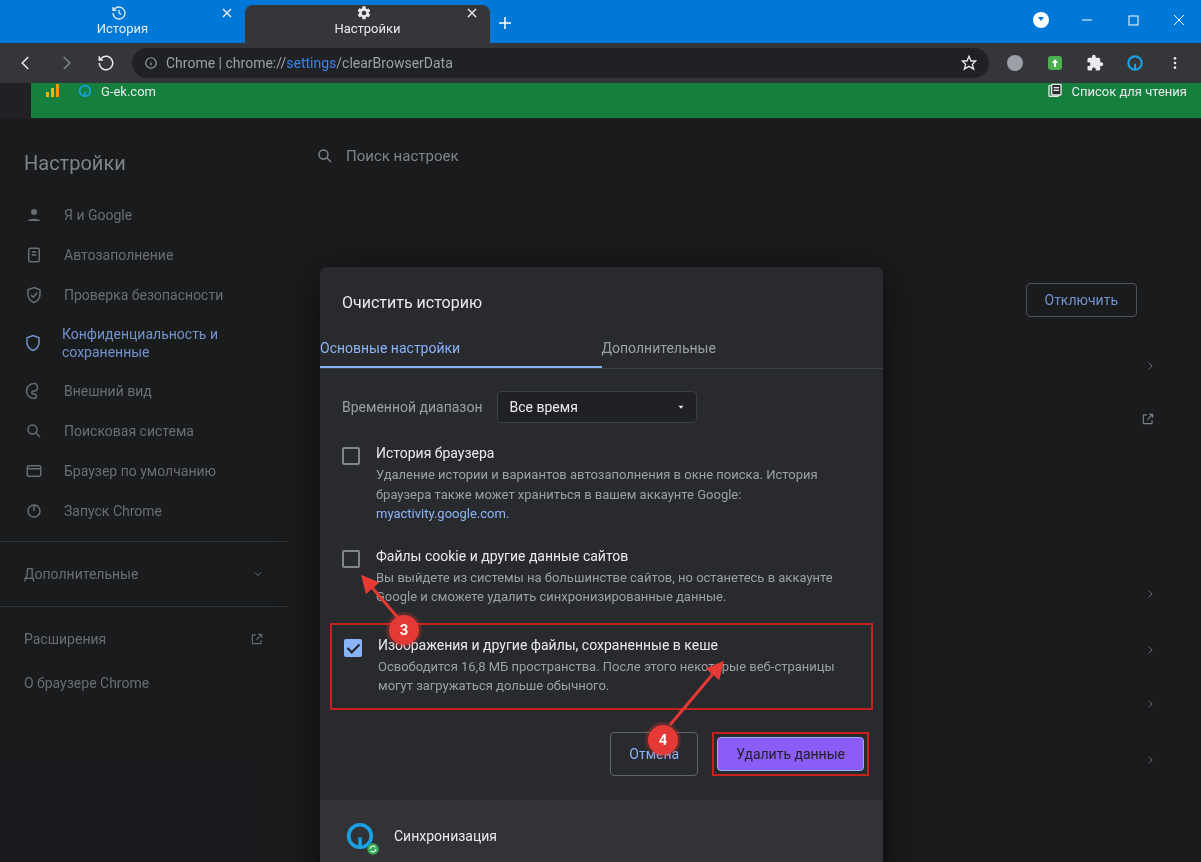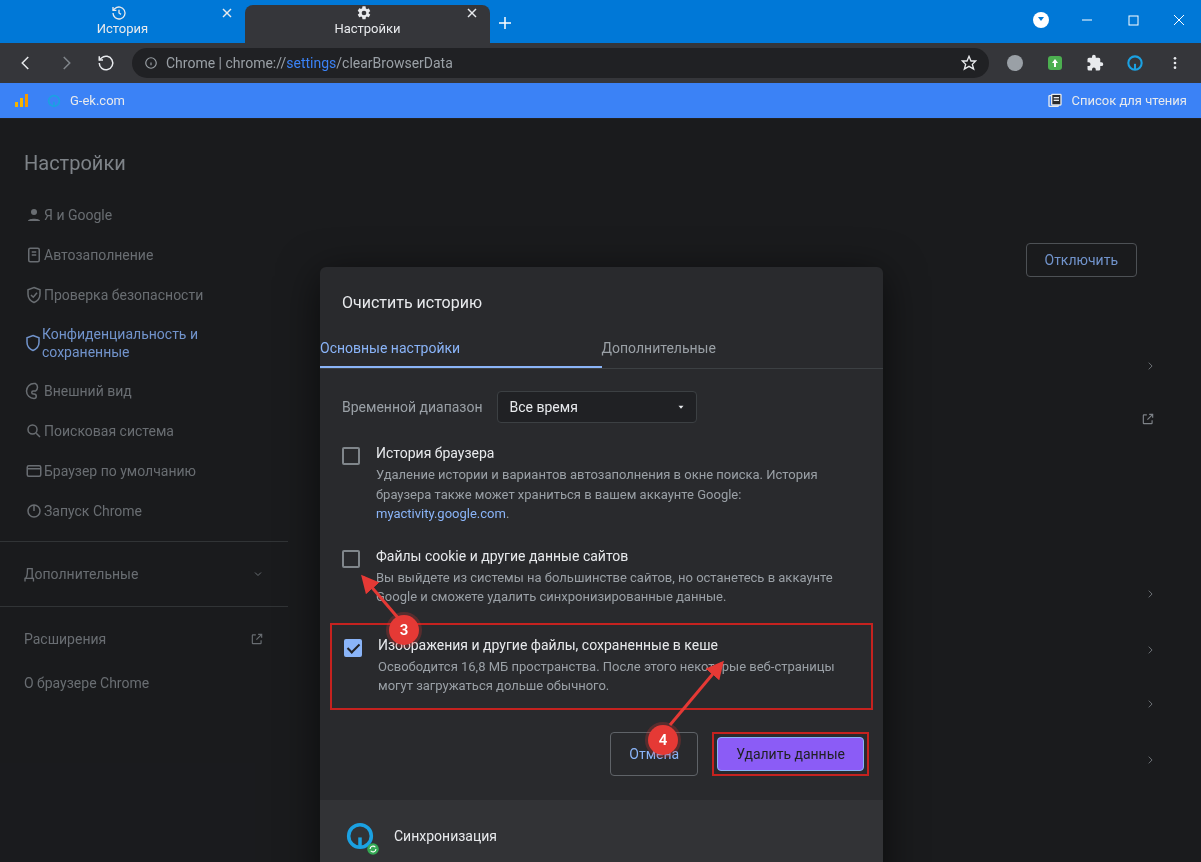--- a/index.html
+++ b/index.html
@@ -20,30 +20,30 @@
 
 .urlbar { height:40px; background:#35363a; display:flex; align-items:center; padding:0 12px; gap:12px; }
 .navbtn { width:28px; height:28px; display:flex; align-items:center; justify-content:center; color:#9aa0a6; }
 .omni { flex:1; height:30px; background:#202124; border-radius:15px; display:flex; align-items:center; padding:0 12px; color:#9aa0a6; font-size:14px; }
 .omni .lock { margin-right:8px; display:flex; align-items:center; }
 .omni .url-seg-strong { color:#3b82f6; }
 .omni .star { margin-left:auto; color:#9aa0a6; }
 .ext { width:28px; height:28px; display:flex; align-items:center; justify-content:center; }
 
 
-.bkbar { height:36px; background:#3b82f6; display:flex; align-items:center; padding:0 14px; border-bottom:1px solid #202124; }
+.bkbar { height:36px; background:#15803d; display:flex; align-items:flex-start; padding:0 14px; border-bottom:1px solid #202124;margin-left:31px; }
 .bk { display:flex; align-items:center; gap:8px; color:#e8eaed; font-size:13px; }
 .bk .bicon { width:16px; height:16px; }
 .readlist { margin-left:auto; display:flex; align-items:center; gap:8px; color:#e8eaed; font-size:13px; }
 
 
 .shell { display:flex; height:calc(100% - 119px); position:relative; }
 .sidebar { width:288px; padding:24px 0 0 0; }
 .side-title { color:#9aa0a6; font-size:20px; padding:8px 24px 20px; }
-.side-item { display:flex; align-items:center; padding:10px 24px; color:#80868b; font-size:14px; cursor:pointer; }
+.side-item { display:flex; align-items:center; gap:20px; padding:10px 24px; color:#80868b; font-size:14px; cursor:pointer; }
 .side-item.sel { color:#8ab4f8; }
 .side-item .sicon { width:20px; height:20px; display:flex; align-items:center; justify-content:center; }
 .side-more { display:flex; align-items:center; gap:12px; padding:14px 24px; color:#80868b; font-size:14px; }
 .side-more .chev { margin-left:auto; }
 .side-link { display:flex; align-items:center; padding:14px 24px; color:#80868b; font-size:14px; }
 .side-link .ext-ico { margin-left:auto; }
 .sep { height:1px; background:#3c4043; margin:10px 0; }
 
 .content { flex:1; position:relative; padding:24px 24px 0 0; }
 .search-row { display:flex; align-items:center; gap:12px; padding:4px 0 18px 28px; color:#9aa0a6; font-size:15px; }
@@ -338,20 +338,27 @@
             <path d="M19 14v5a1 1 0 0 1-1 1H5a1 1 0 0 1-1-1V6a1 1 0 0 1 1-1h5"></path>
           </svg>
         </span>
       </div>
     <div class="side-link">
         <span>О браузере Chrome</span>
       </div>
   </div>
 
   <div class="content">
+    <div class="search-row">
+      <svg width="18" height="18" viewBox="0 0 24 24" fill="none" stroke="#9aa0a6" stroke-width="2">
+          <circle cx="10" cy="10" r="6"></circle>
+          <line x1="20" y1="20" x2="15" y2="15"></line>
+        </svg>
+      <span>Поиск настроек</span>
+    </div>
     <div class="card-row" style="margin-top:100px">
       <button class="btn-outline">Отключить</button>
     </div>
     <span class="row-arrow" style="top:240px">
         <svg width="10" height="14" viewBox="0 0 24 24" fill="none" stroke="#9aa0a6" stroke-width="2">
           <polyline points="9 4 17 12 9 20"></polyline>
         </svg>
       </span>
     <span class="row-arrow" style="top:293px">
         <svg width="14" height="14" viewBox="0 0 24 24" fill="none" stroke="#9aa0a6" stroke-width="2">

